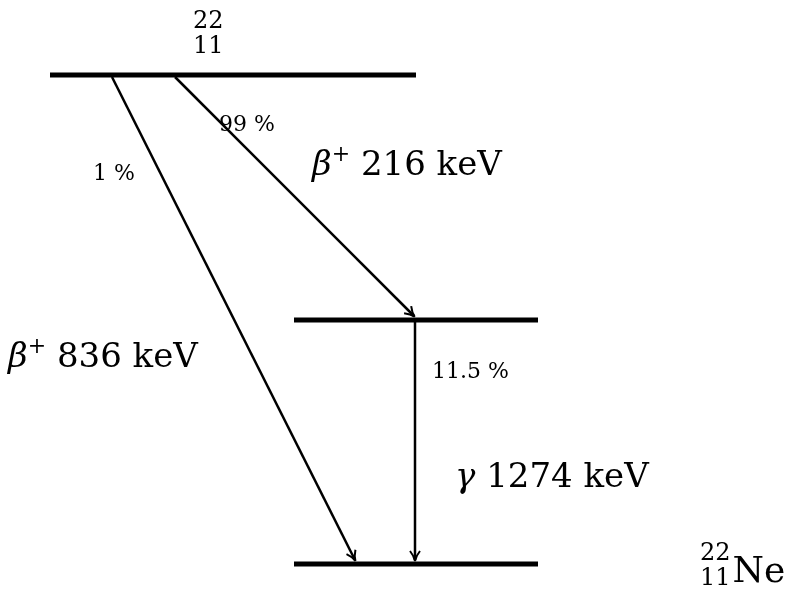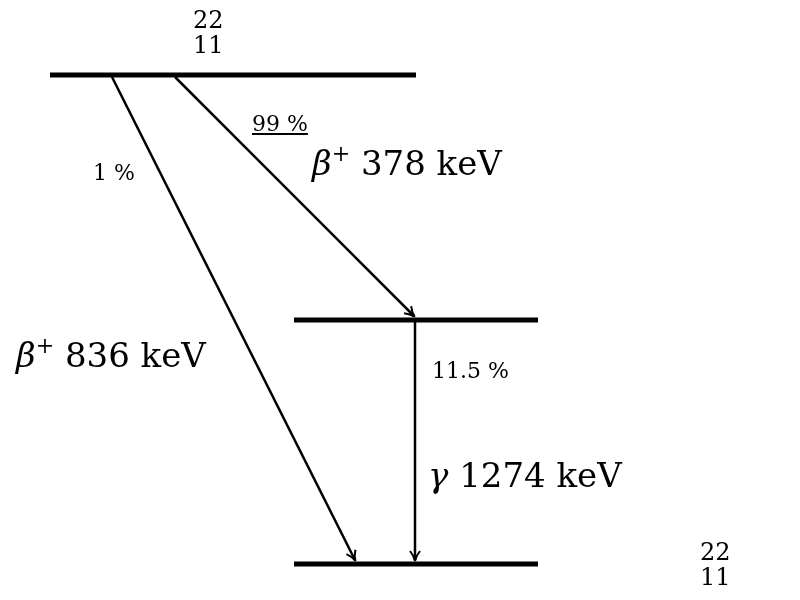--- a/index.html
+++ b/index.html
@@ -37,32 +37,33 @@
     <span>22</span>
     <span>11</span>
   </span>
 </div>
 
 <div class="nuc" style="left:700px; top:540px;">
   <span class="idx">
     <span>22</span>
     <span>11</span>
   </span>
+  <span class="sym">Ne</span>
 </div>
 
 <div class="lbl small" style="left:93px; top:162px;">1 %</div>
-<div class="lbl small" style="left:252px; top:113px;text-decoration:underline;">99 %</div>
+<div class="lbl small" style="left:219px; top:113px;">99 %</div>
 <div class="lbl small" style="left:432px; top:360px;">11.5 %</div>
 
 <div class="lbl big" style="left:312px; top:146px;">
   <span class="ital">β</span><span class="sup">+</span>
-  <span>378 keV</span>
+  <span>216 keV</span>
 </div>
 
-<div class="lbl big" style="left:16px; top:338px;text-align:right;">
+<div class="lbl big" style="left:8px; top:338px;text-align:right;">
   <span class="ital">β</span><span class="sup">+</span>
   <span>836 keV</span>
 </div>
 
-<div class="lbl big" style="left:428px; top:458px;text-align:right;">
+<div class="lbl big" style="left:455px; top:458px;text-align:right;">
   <span class="ital">γ</span>
   <span>1274 keV</span>
 </div>
 
 </body></html>

